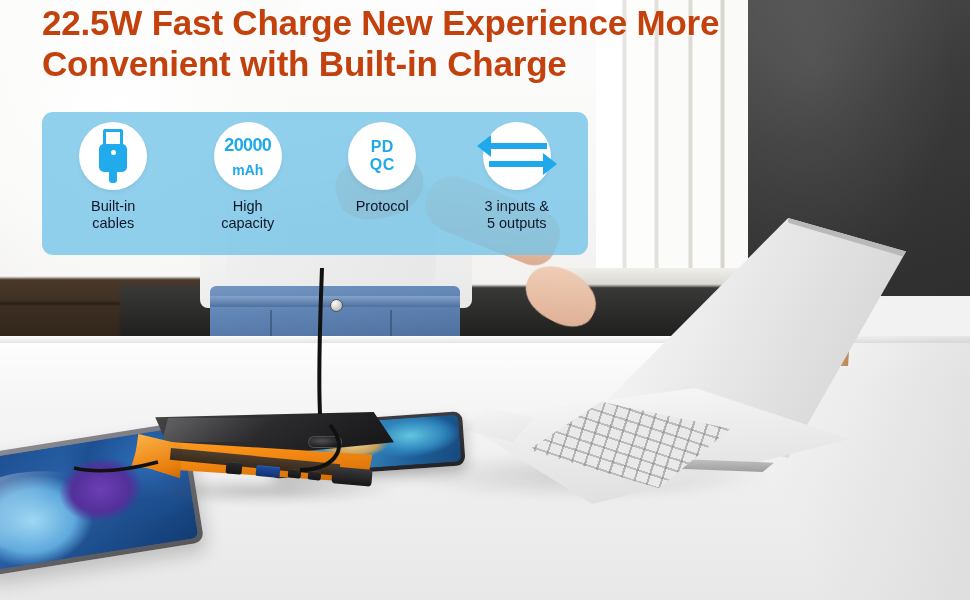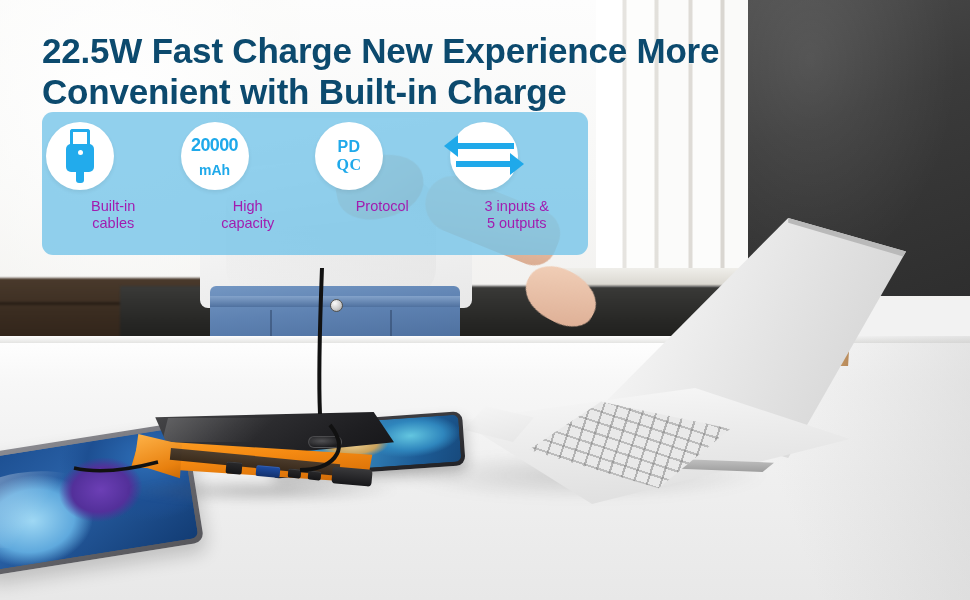--- a/index.html
+++ b/index.html
@@ -320,63 +320,63 @@
     filter:blur(3px);
   }
   .shadow-laptop{
     position:absolute; left:404px; top:452px; width:360px; height:48px;
     background:radial-gradient(ellipse at 50% 50%, rgba(80,80,80,.22), rgba(255,255,255,0) 72%);
     filter:blur(5px);
   }
 
   
   .headline {
-    position:absolute; left:42px; top:30px; width:790px;
+    position:absolute; left:42px; top:2px; width:790px;
     font-size:35px; line-height:1.18; font-weight:700;
     letter-spacing:-.2px;
     font-family:"Liberation Sans", sans-serif;
-    color:#0c4a6e;
+    color:#c2410c;
     text-shadow:0 1px 1px rgba(255,255,255,.55);
   }
   .headline .hl-line { display:block; white-space:pre; }
 
   
   .feature-panel {
     position:absolute; left:42px; top:112px;
     width:546px; height:143px;
     background:rgba(118,196,232,.80);
     border-radius:11px;
     display:flex; align-items:flex-start;
     padding:10px 4px 0 4px;
   }
   .feature {
-    flex:1 1 0; display:flex; flex-direction:column; 
+    flex:1 1 0; display:flex; flex-direction:column; align-items:center;
   }
   .f-circle {
     width:68px; height:68px; border-radius:50%;
     background:#ffffff;
     display:flex; align-items:center; justify-content:center;
     position:relative;
     box-shadow:0 2px 4px rgba(0,0,0,.07);
   }
   .f-label {
     margin-top:8px; text-align:center;
     font-size:14.5px; line-height:1.18;
-    color:#a21caf; font-weight:400;
+    color:#0f172a; font-weight:400;
     white-space:pre-line;
     font-family:"Liberation Sans", sans-serif;
   }
   
   .txt-cap { text-align:center; color:#1fa9ea; line-height:1; }
   .txt-cap .big  { display:block; font-size:18px; font-weight:700; letter-spacing:-.6px; }
   .txt-cap .small{ display:block; font-size:14px; font-weight:600; margin-top:9px; }
   
   .txt-pdqc { text-align:center; color:#1fa9ea; line-height:1; font-weight:700; }
   .txt-pdqc span { display:block; font-size:16px; letter-spacing:.4px; }
-  .txt-pdqc span + span { margin-top:2px;font-family:Liberation Serif, serif; }
+  .txt-pdqc span + span { margin-top:2px; }
   
   .seg-led { display:flex; gap:4px; align-items:center; }
   .seg-char { position:relative; width:15px; height:24px; }
   .seg-char i {
     position:absolute; background:#22abec; display:block;
   }
   .seg-h { height:3.4px; left:2.6px; width:9.8px; }
   .seg-v { width:3.4px; height:8.6px; }
   .s-a { top:0; }
   .s-g { top:10.3px; }

